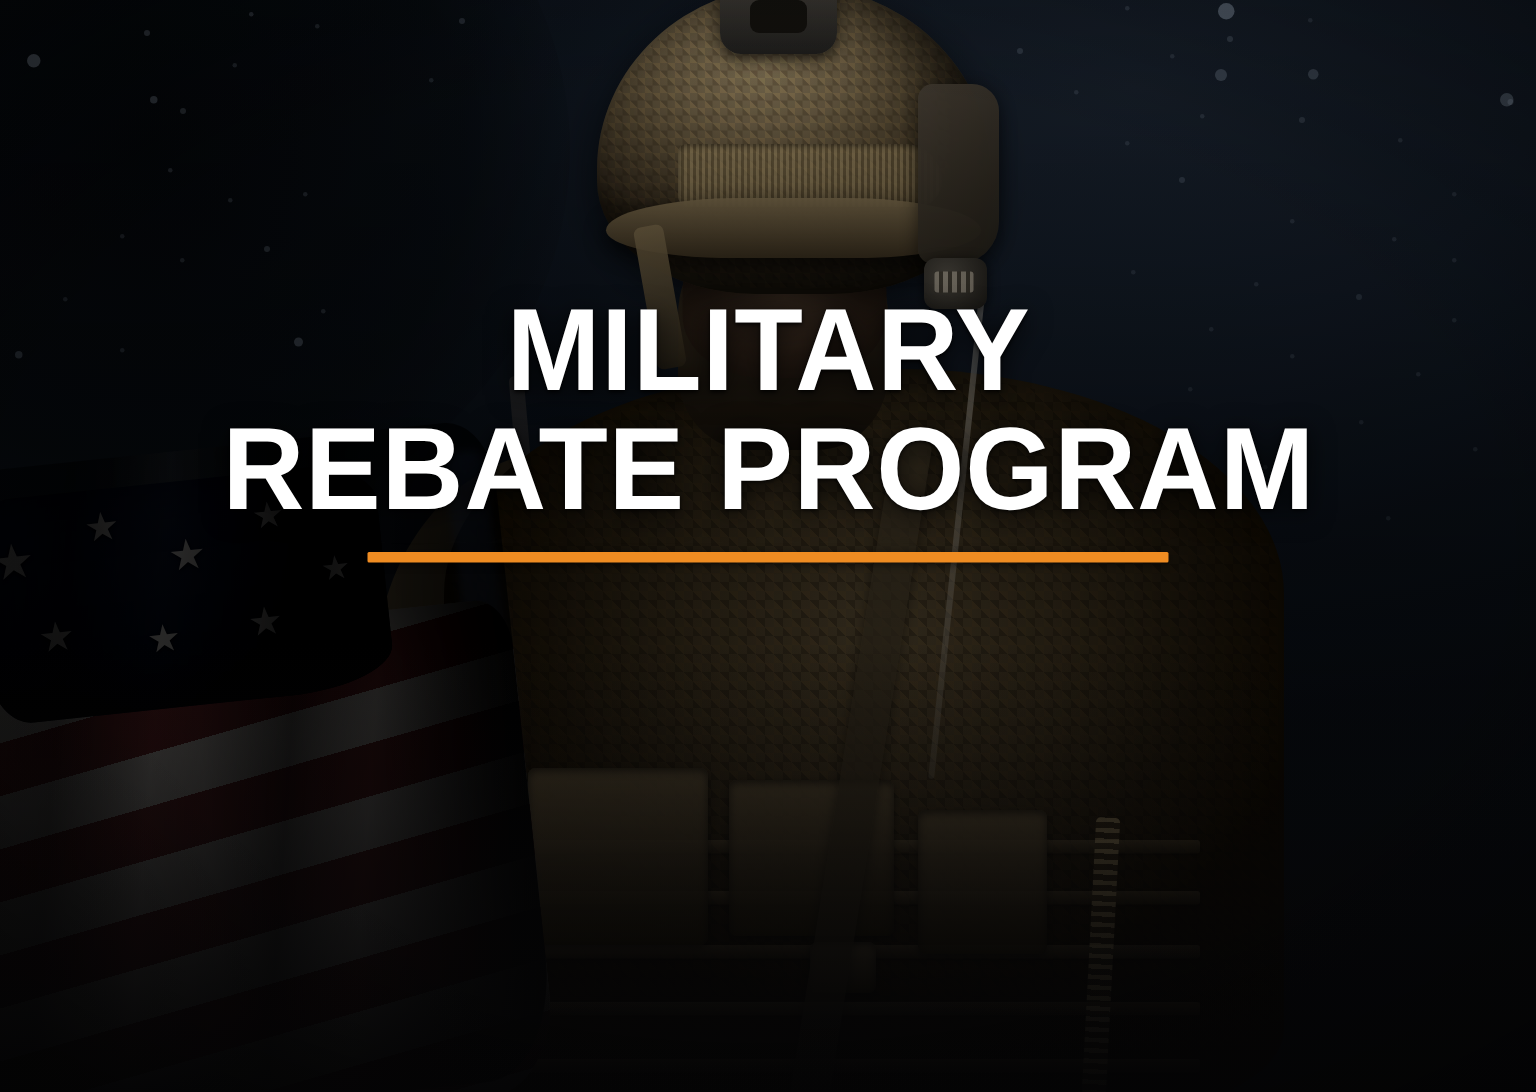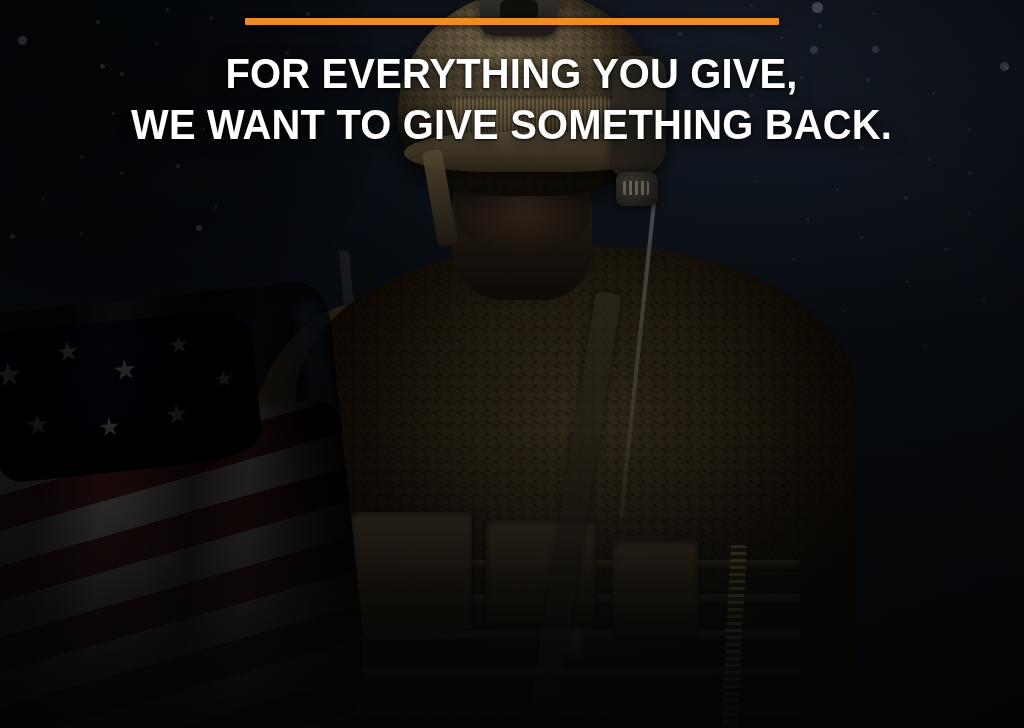--- a/index.html
+++ b/index.html
@@ -426,22 +426,22 @@
       <div class="flag-dark"></div>
     </div>
 
     <div class="scrim"></div>
     <div class="bottom-fade"></div>
     <div class="vignette"></div>
   </div>
 
   <div class="content">
 
+    <h1 class="headline">
+      <span class="l1">MILITARY</span>
+      <span class="l2">REBATE PROGRAM</span>
+    </h1>
 
     <div class="rule" style="background: rgb(239, 140, 34);"></div>
 
-    <h2 class="subhead">
-      <span class="s1">FOR EVERYTHING YOU GIVE,</span>
-      <span class="s2">WE WANT TO GIVE SOMETHING BACK.</span>
-    </h2>
 
   </div>
 </div>
 
 </body></html>

